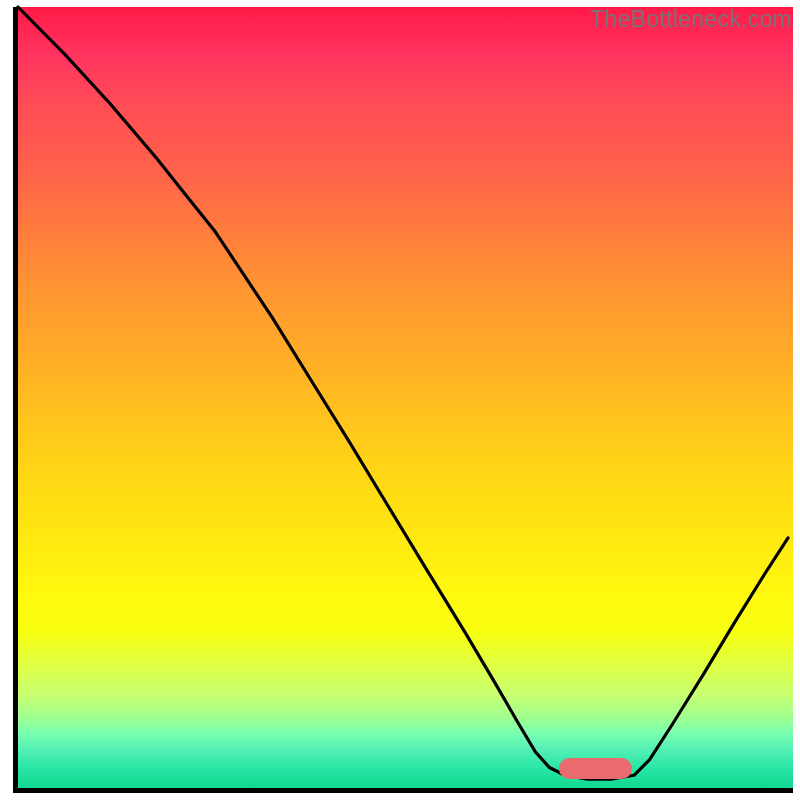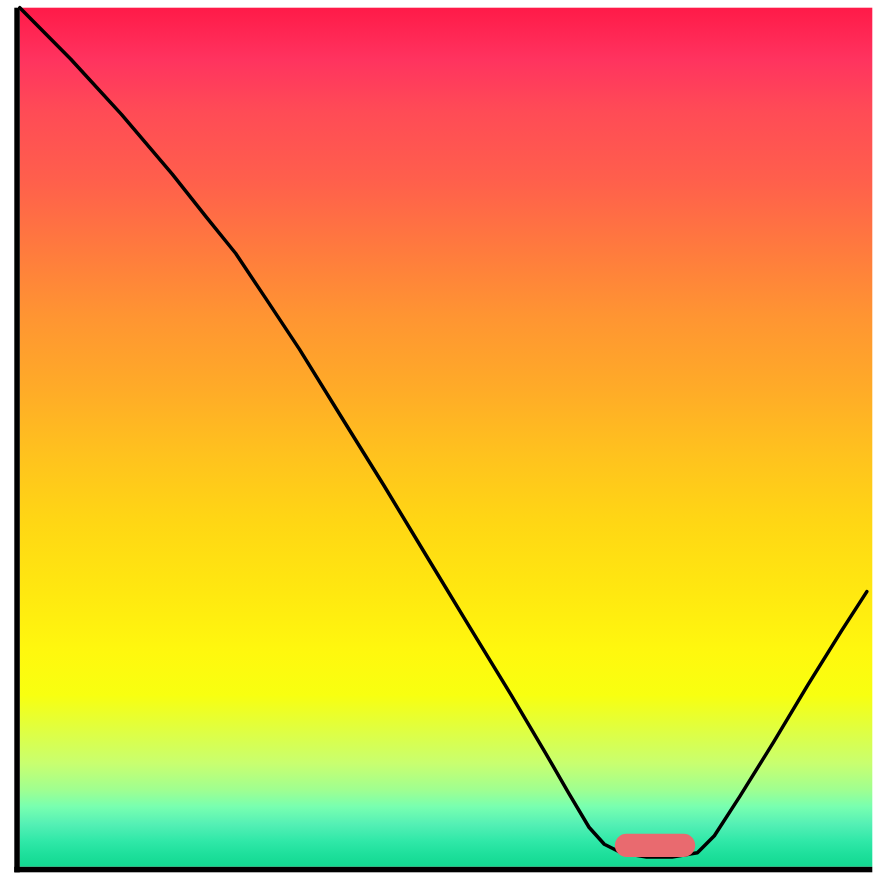--- a/index.html
+++ b/index.html
@@ -65,13 +65,14 @@
 </head>
 <body>
 
 <div class="chart-container">
   <div class="plot-area">
     <svg class="curve" viewBox="0 0 780 786" preserveAspectRatio="none">
       <path id="curve-path" fill="none" d="M0.0 0.0 L46.5 46.9 L93.0 97.6 L139.5 152.3 L170.5 191.3 L197.6 224.9 L224.7 265.5 L255.8 312.4 L294.5 374.9 L333.3 437.4 L372.0 501.4 L410.8 565.4 L449.5 628.7 L480.5 681.0 L502.2 718.5 L520.8 749.8 L534.8 765.4 L550.3 773.2 L573.5 777.1 L596.8 777.1 L620.0 773.2 L635.5 757.6 L658.8 721.6 L689.8 671.7 L720.8 620.1 L751.8 570.1 L775.0 534.2" stroke="#000000" stroke-width="3.2" stroke-linejoin="round" stroke-linecap="round"></path>
     </svg>
     <div class="marker" id="marker" style="left: 540.95px; bottom: 9.372px; width: 72.85px; height: 21.087px; background: rgb(233, 106, 111);"></div>
   </div>
+  <div class="watermark">TheBottleneck.com</div>
 </div>
 
 </body></html>

